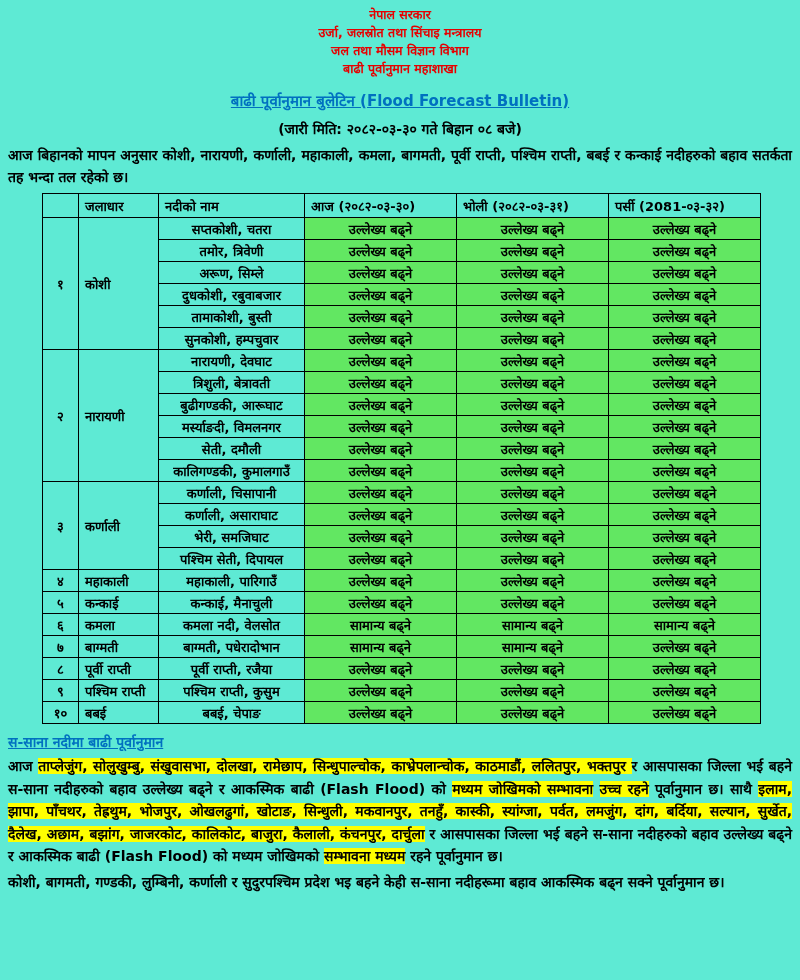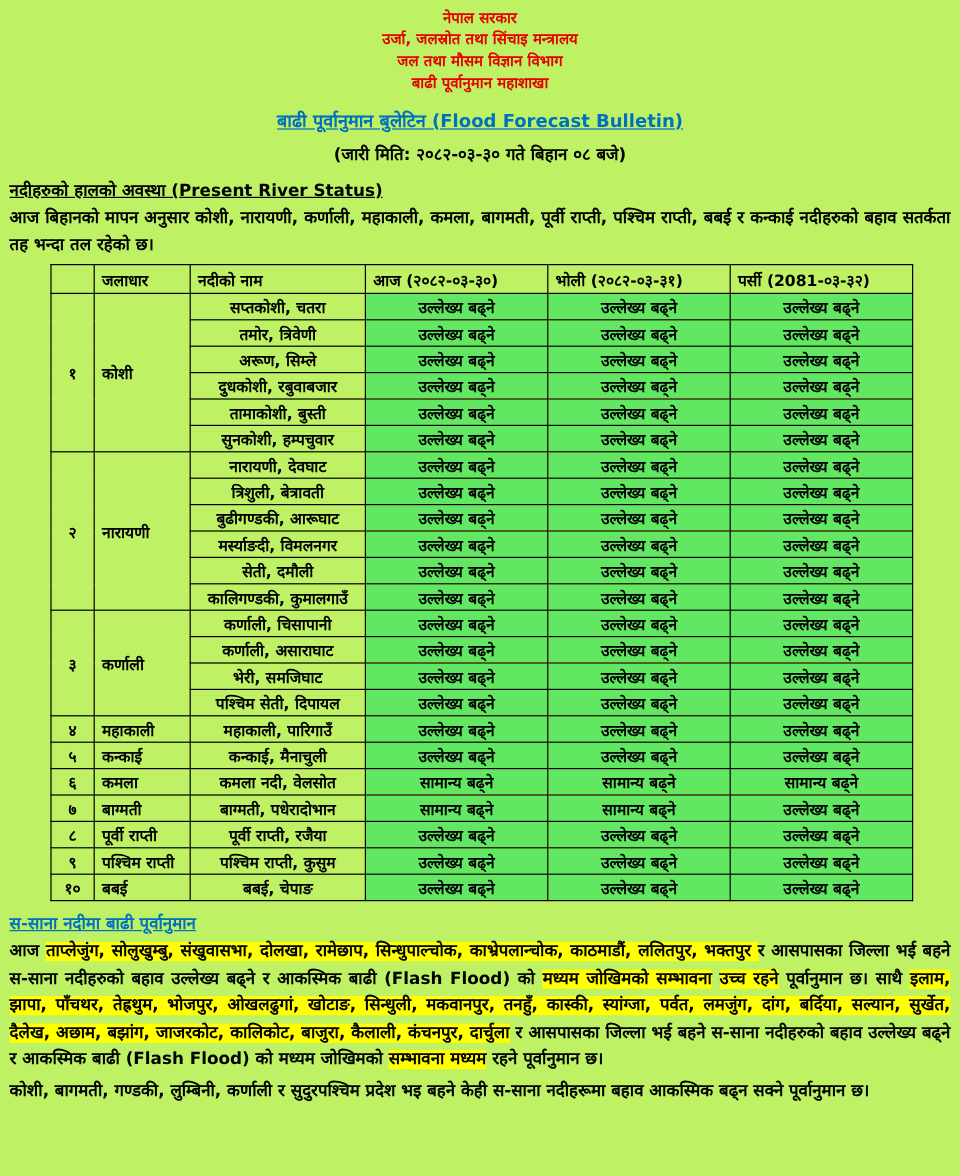--- a/index.html
+++ b/index.html
@@ -1,17 +1,17 @@
 <!DOCTYPE html>
 <html><head>
 <meta charset="utf-8">
 <style>
   * { margin:0; padding:0; box-sizing:border-box; }
   body { background:#ffffff; font-family:"DejaVu Sans","Liberation Sans",sans-serif; }
-  .page { width:800px; height:980px; background:#bef264; padding:6px 8px; overflow:hidden; }
+  .page { width:800px; height:980px; background:#5eead4; padding:6px 8px; overflow:hidden; }
 
   
   .gov-header { text-align:center; line-height:1.45; }
   .gov-line { color:#e60000; font-size:12.5px; font-weight:bold; }
   .bulletin-title { color:#0070c0; font-size:15px; font-weight:bold; text-decoration:underline; margin-top:12px; }
   .issue-date { color:#000; font-size:14px; font-weight:bold; margin-top:7px; }
 
   
   .section-heading { font-size:14px; font-weight:bold; color:#000; text-decoration:underline; margin-top:8px; }
   .body-text { font-size:14px; font-weight:bold; color:#000; line-height:1.6; margin-top:4px; text-align:justify; }
@@ -45,21 +45,20 @@
 
   <div class="gov-header">
     <div class="gov-line">नेपाल सरकार</div>
     <div class="gov-line">उर्जा, जलस्रोत तथा सिंचाइ मन्त्रालय</div>
     <div class="gov-line">जल तथा मौसम विज्ञान विभाग</div>
     <div class="gov-line">बाढी पूर्वानुमान महाशाखा</div>
     <div class="bulletin-title">बाढी पूर्वानुमान बुलेटिन (Flood Forecast Bulletin)</div>
     <div class="issue-date">(जारी मिति: २०८२-०३-३० गते बिहान ०८ बजे)</div>
   </div>
 
-  <div class="section-heading">नदीहरुको हालको अवस्था (Present River Status)</div>
   <div class="body-text">आज बिहानको मापन अनुसार कोशी, नारायणी, कर्णाली, महाकाली, कमला, बागमती, पूर्वी राप्ती, पश्चिम राप्ती, बबई र कन्काई नदीहरुको बहाव सतर्कता तह भन्दा तल रहेको छ।</div>
 
 
   <table class="forecast">
     <thead>
       <tr>
         <th class="c-sn"></th>
         <th class="c-basin">जलाधार</th>
         <th class="c-river">नदीको नाम</th>
         <th class="c-day">आज (२०८२-०३-३०)</th>

